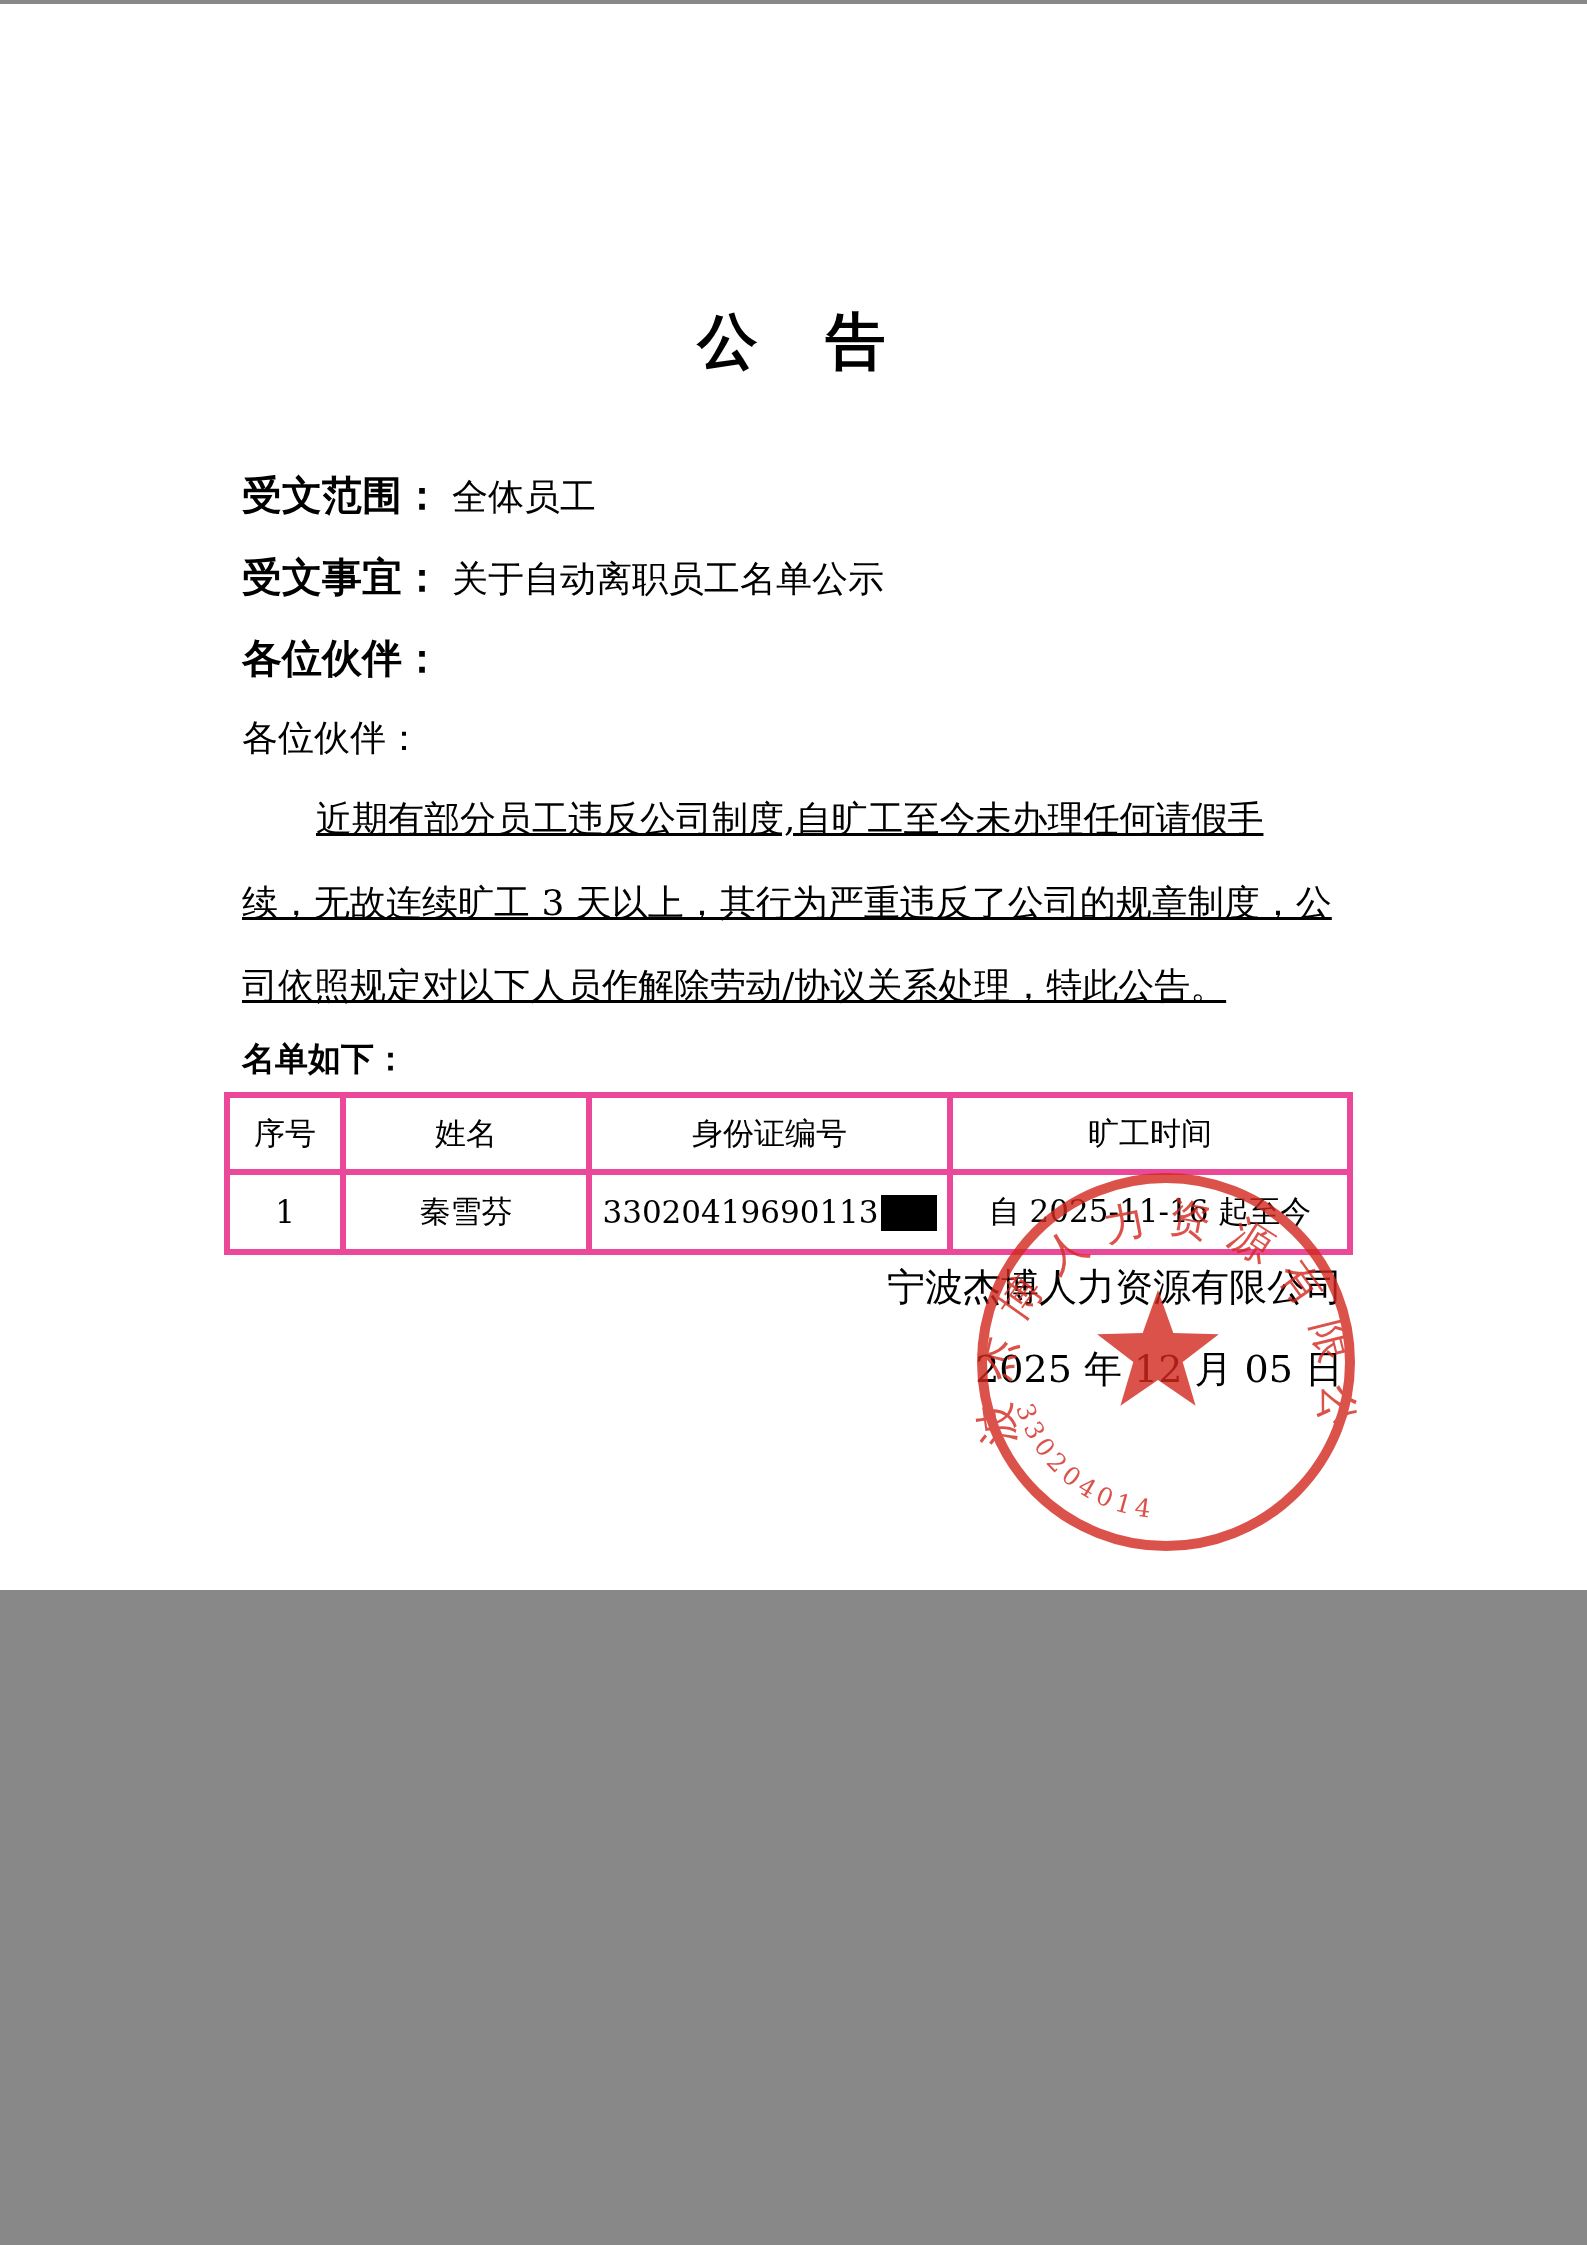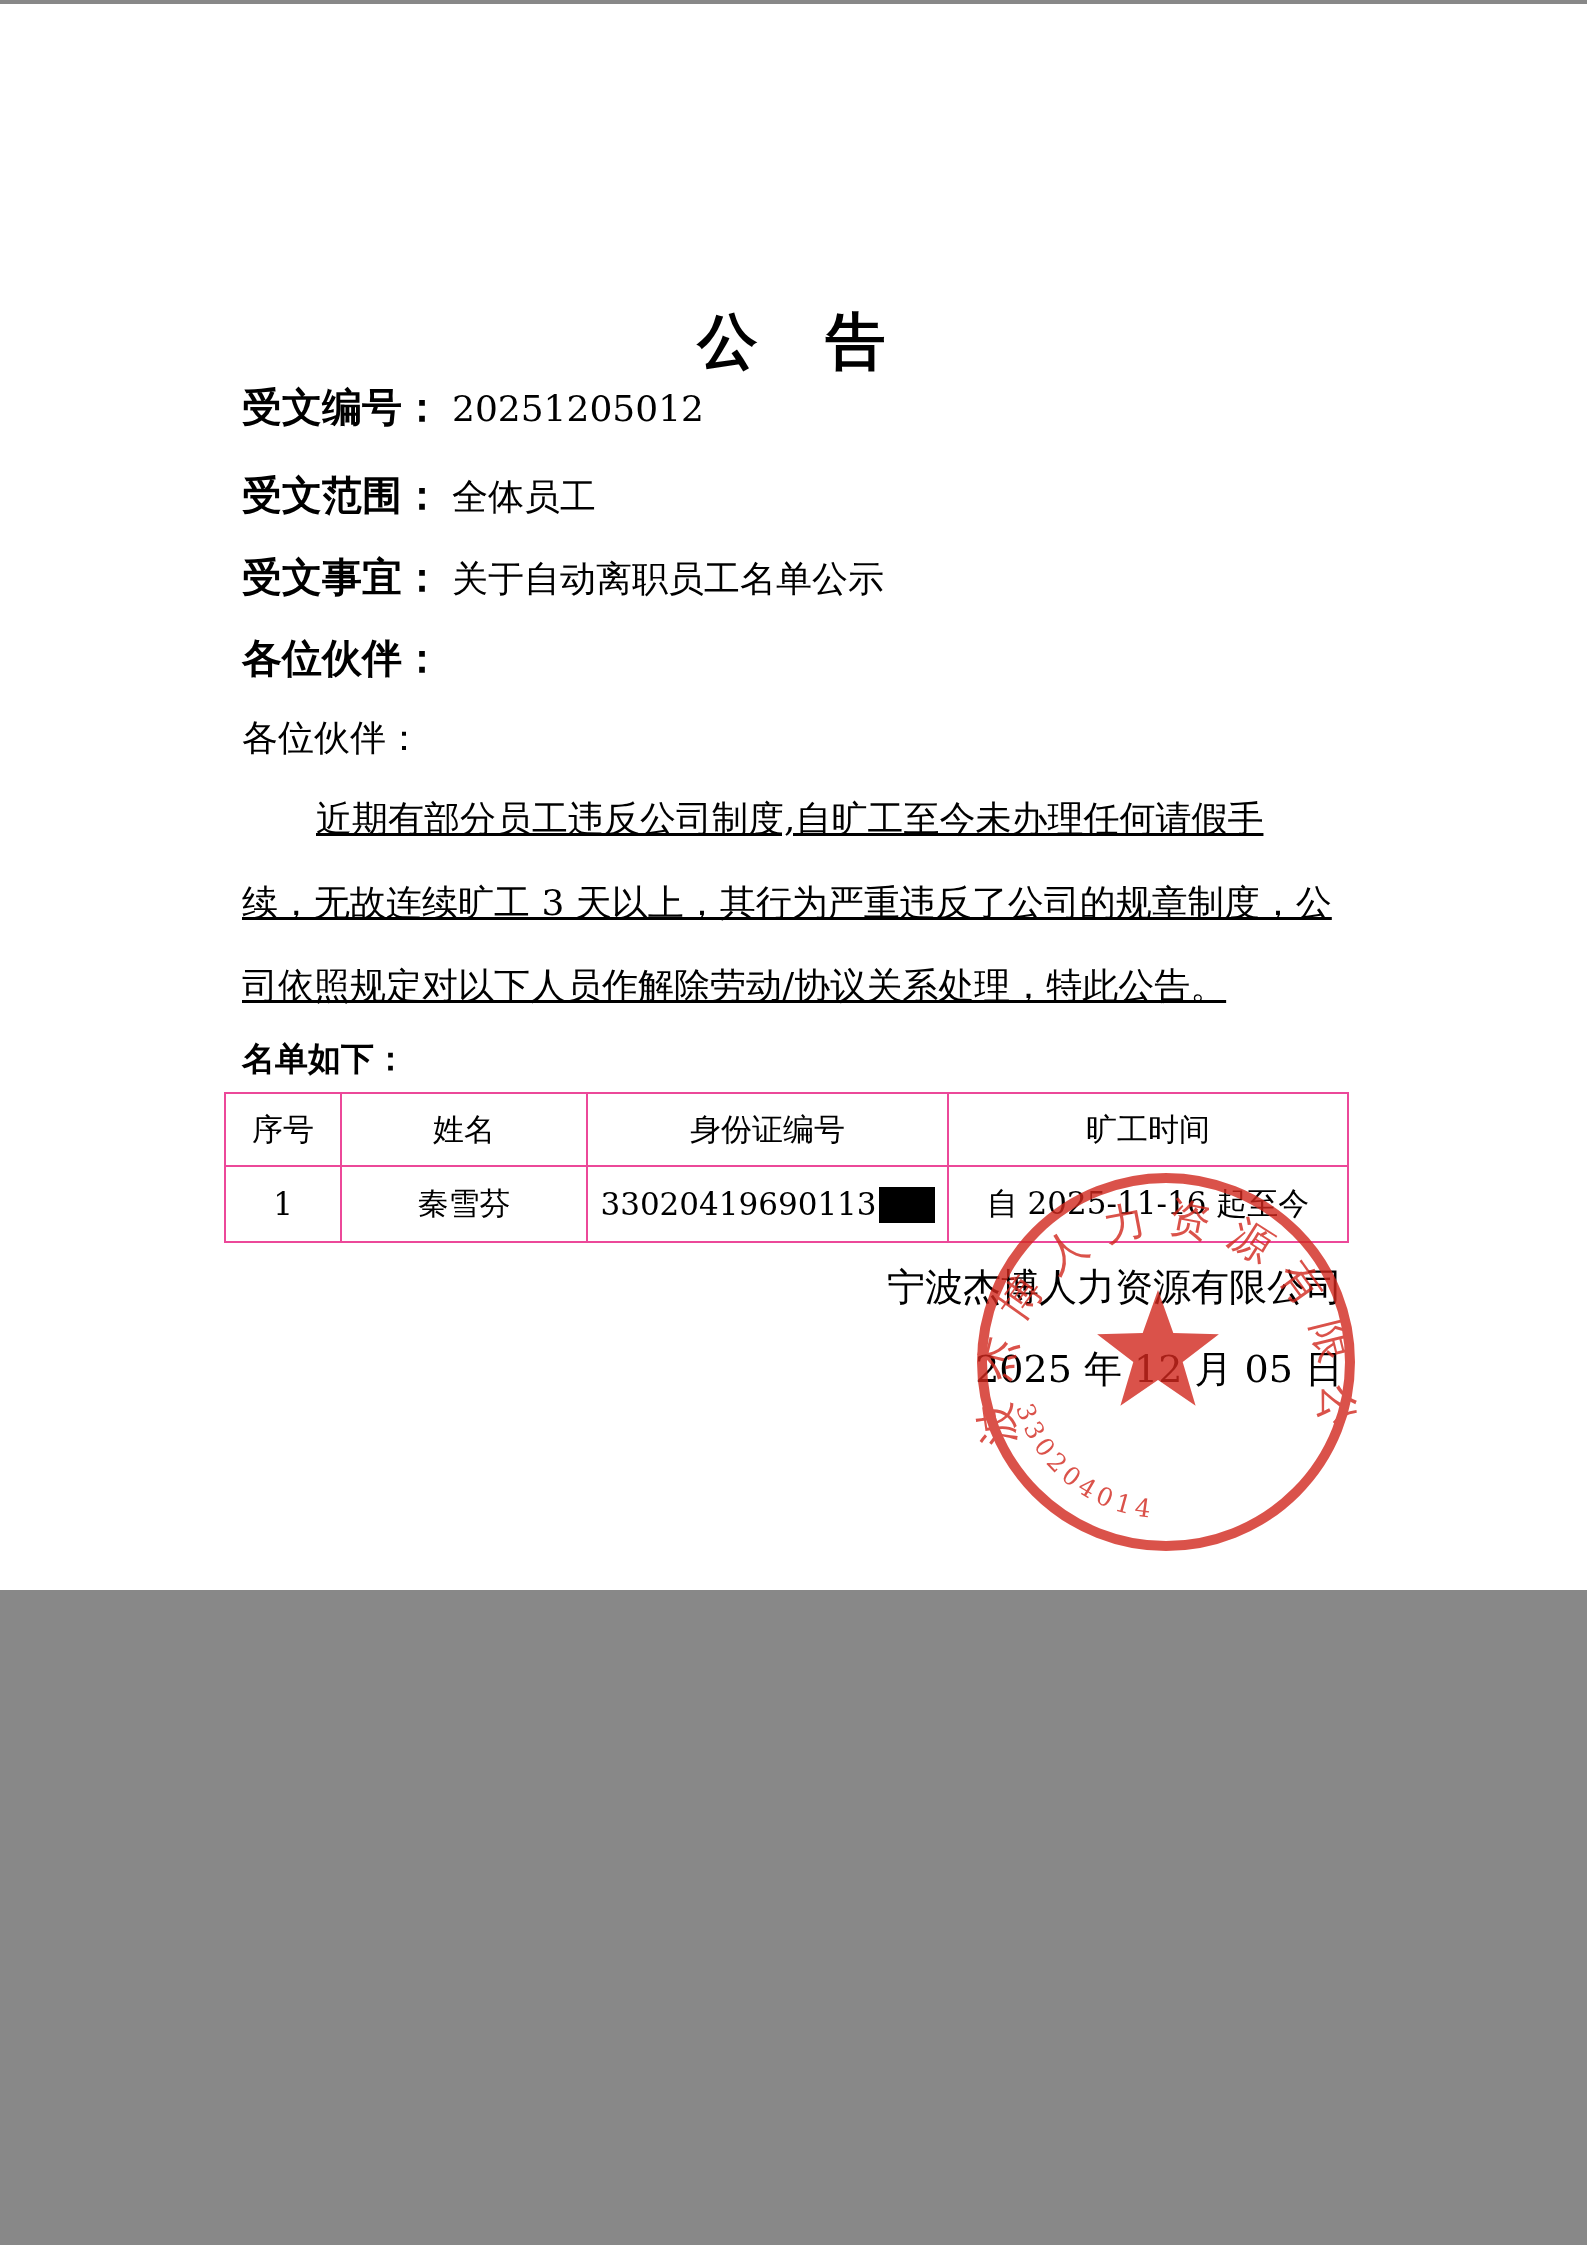--- a/index.html
+++ b/index.html
@@ -31,21 +31,21 @@
   }
   .body-line.indent{text-indent:74px;}
   .list-heading{left:242px;font-size:33px;font-weight:bold;}
   .roster{
     left:224px;top:1088px;width:1123px;
     border-collapse:collapse;table-layout:fixed;
     position:absolute;
     font-size:31px;
   }
   .roster td{
-    border:2px solid #ec4899;
+    border:6px solid #ec4899;
     text-align:center;vertical-align:middle;
     padding:0;overflow:hidden;
   }
   .roster .hrow td{height:71px;}
   .roster .drow td{height:74px;}
   .redaction{
     display:inline-block;width:56px;height:36px;
     background:#000;vertical-align:-8px;margin-left:2px;
   }
   .sign-company{right:244px;top:1258px;font-size:38px;white-space:nowrap;z-index:2;}
@@ -64,23 +64,20 @@
     letter-spacing:1px;
   }
 </style>
 </head>
 <body>
 
 <div class="page">
 
   <div class="abs doc-title">公　告</div>
 
-  <div class="abs field-row" style="top:376px">
-    <span class="field-label">受文编号：</span><span class="field-value">20251205012</span>
-  </div>
 
   <div class="abs field-row" style="top:546px">
     <span class="field-label">受文事宜：</span><span class="field-value">关于自动离职员工名单公示</span>
   </div>
 
   <div class="abs field-row" style="top:464px">
     <span class="field-label">受文范围：</span><span class="field-value">全体员工</span>
   </div>
 
   <div class="abs field-row" style="top:627px">

